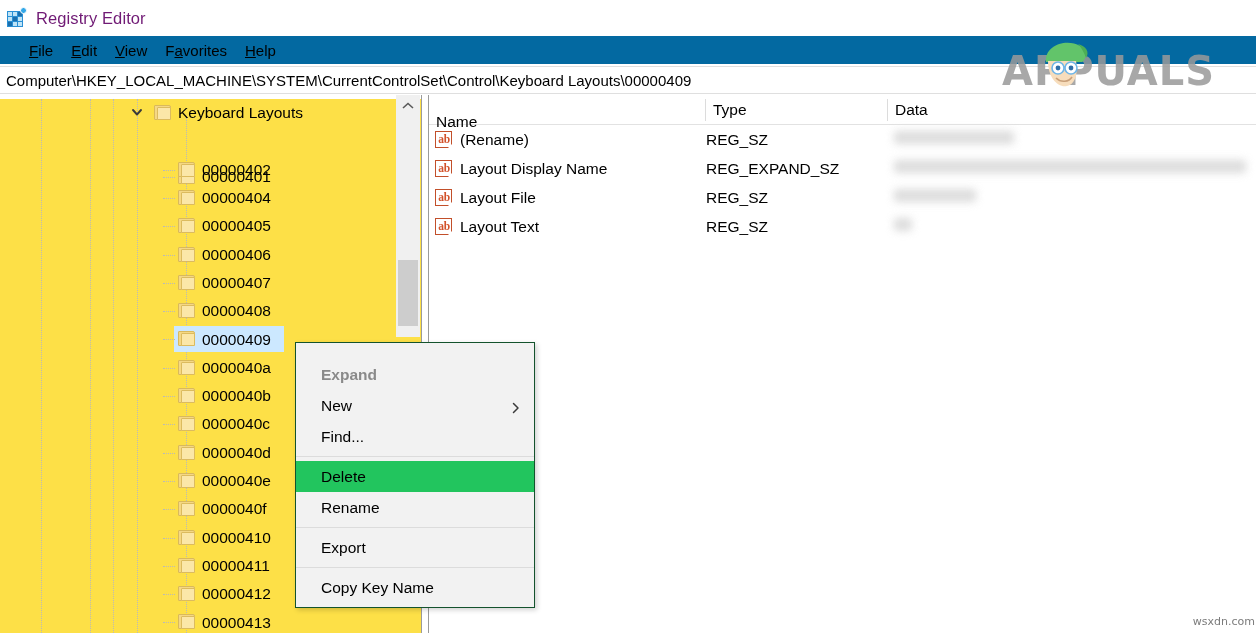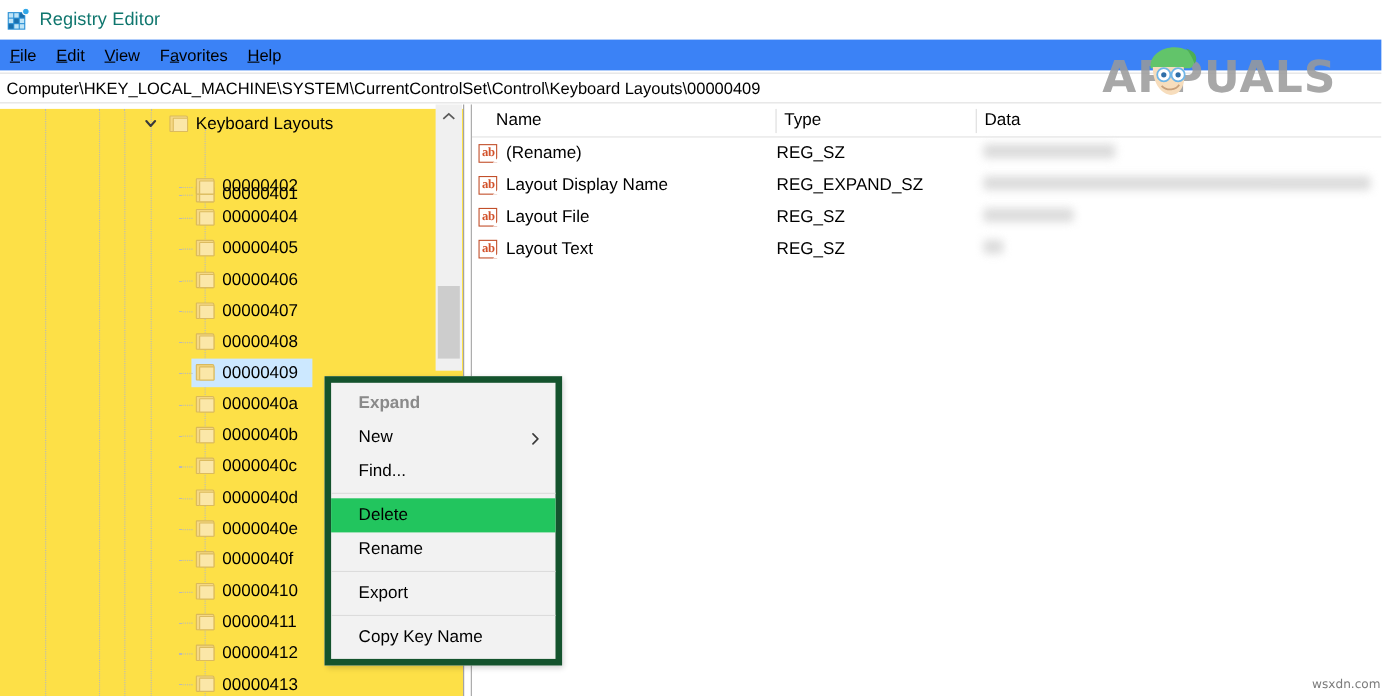--- a/index.html
+++ b/index.html
@@ -32,27 +32,27 @@
     display: grid; grid-template-columns: 1fr 1fr 1fr; grid-template-rows: 1fr 1fr 1fr;
     gap: 1px; padding: 1px;
   }
   #app-icon .grid i { background: #bfe4f7; display: block; }
   #app-icon .grid i.d { background: #1a6fad; }
   #app-icon .dot {
     position: absolute; right: 1px; top: 0px; width: 7px; height: 7px;
     border-radius: 50%; background: #31a7e8; border: 1px solid #ffffff;
   }
   #title-text {
-    font-size: 16.5px; color: #0f766e; letter-spacing: 0.1px;
+    font-size: 16.5px; color: #701a75; letter-spacing: 0.1px;
   }
 
   
   #menubar {
     position: absolute; left: 0; top: 36px; width: 1256px; height: 28px;
-    display: flex; align-items: center; background: #3b82f6;
+    display: flex; align-items: center; background: #0369a1; padding-left: 20px;
   }
   .menu-item {
     font-size: 15px; color: #000000; padding: 2px 9px; cursor: default;
     white-space: nowrap;
   }
   .menu-item .u { text-decoration: underline; }
 
   
   #addressbar {
     position: absolute; left: 0; top: 66px; width: 1256px; height: 28px;
@@ -175,24 +175,24 @@
     position: absolute; left: 277px; font-size: 15.5px; color: #000000;
     white-space: nowrap;
   }
   .cell-data-blur {
     position: absolute; background: #d6d6d6;
     filter: blur(4px); opacity: 0.85; border-radius: 3px;
   }
 
   
   #context-menu {
-    position: absolute; left: 295px; top: 342px; width: 216px;
-    background: #f2f2f2; border: 6px solid #14532d;
+    position: absolute; left: 295px; top: 342px; width: 240px;
+    background: #f2f2f2; border: 1px solid #14532d;
     box-shadow: 2px 2px 5px rgba(0,0,0,0.18);
-    z-index: 50; padding: 3px 0 4px 0;
+    z-index: 50; padding: 16px 0 4px 0;
   }
   .ctx-item {
     position: relative; height: 31px; display: flex; align-items: center;
     font-size: 15.5px; color: #000000; padding-left: 25px; cursor: default;
     white-space: nowrap;
   }
   .ctx-item.disabled { color: #8a8a8a; font-weight: bold; }
   .ctx-item.selected { background: #22c55e; }
   .ctx-sep { height: 1px; background: #dcdcdc; margin: 4px 0 4px 0; }
   .ctx-arrow {
@@ -426,21 +426,21 @@
           <polyline points="1,6 6,1.5 11,6" fill="none" stroke="#5a5a5a" stroke-width="1.6"></polyline>
         </svg>
     </div>
     <div class="thumb"></div>
   </div>
 
   <div id="splitter"></div>
 
   <div id="list-pane">
     <div id="list-header">
-      <div class="col-head" style="left:15px;">Name</div>
+      <div class="col-head" style="left:0px;margin-top:12px;">Name</div>
       <div class="col-sep" style="left:276px;"></div>
       <div class="col-head" style="left:277px;">Type</div>
       <div class="col-sep" style="left:458px;"></div>
       <div class="col-head" style="left:459px;">Data</div>
     </div>
     <div id="list-rows">
         <div class="list-row">
           <span class="ab-icon" style="top: 6px;">
             <span class="page"></span>
             <span class="ab">ab</span>

